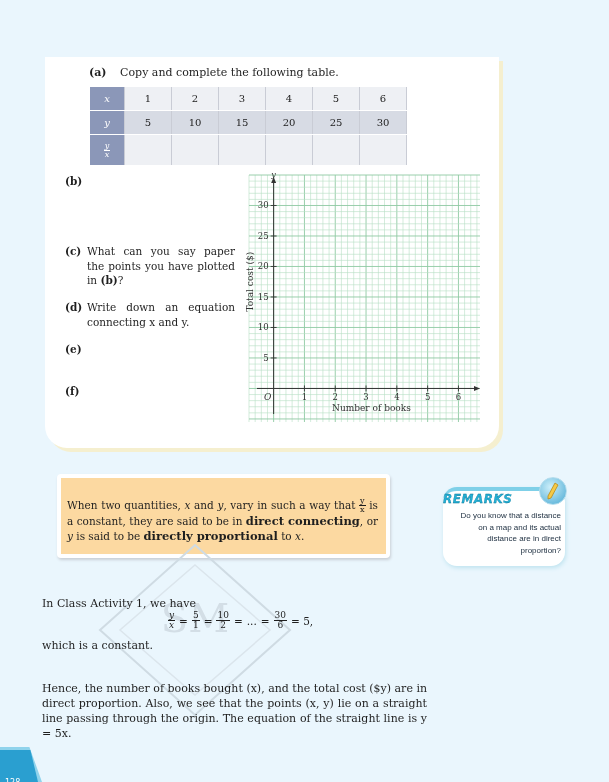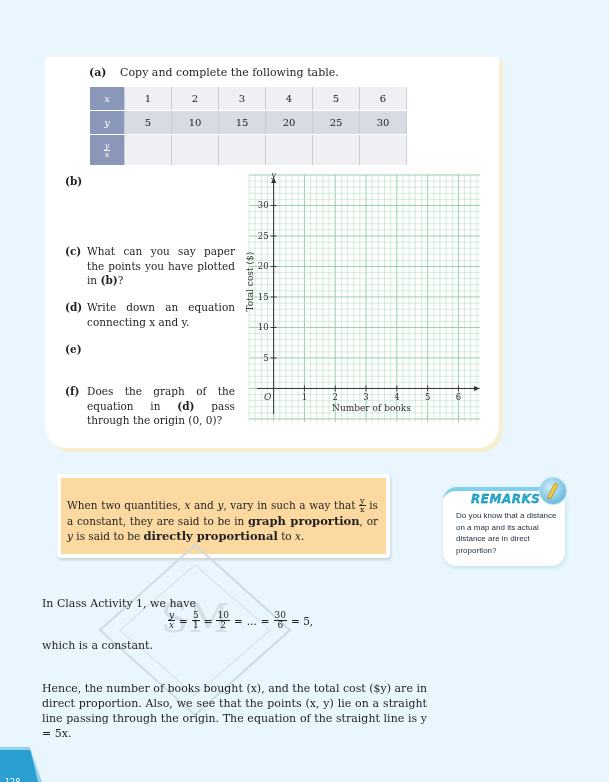--- a/index.html
+++ b/index.html
@@ -46,27 +46,27 @@
     background: #fcd9a1; padding: 19px 8px 0 6px; box-sizing: border-box;
     font-size: 10.5px; line-height: 15px; text-align: justify;
   }
   .callout-inner b { font-size: 11.5px; }
   .remarks {
     position: absolute; left: 443px; top: 487px; width: 122px; height: 75px;
     background: #fff; border-radius: 14px; border-top: 4px solid #7fd0e8;
     box-shadow: 1px 2px 4px #bfe3ef;
   }
   .remarks .title {
-    position: absolute; left: 28px; top: 1px; font-family: "DejaVu Sans", sans-serif;
+    position: absolute; left: 0; top: 1px; font-family: "DejaVu Sans", sans-serif;
     font-weight: bold; font-style: italic; font-size: 12px; color: #23b0d6;
     letter-spacing: 0.5px; -webkit-text-stroke: 0.3px #0b6f8e;
   }
   .remarks .body {
     position: absolute; left: 13px; top: 19px; width: 105px;
-    font-family: "Liberation Sans", sans-serif; font-size: 8px; line-height: 11.5px; color: #234;
+    font-family: "Liberation Sans", sans-serif; font-size: 8px; line-height: 11.5px; color: #234; text-align: right;
   }
   .remarks .badge {
     position: absolute; left: 96px; top: -14px; width: 26px; height: 26px;
     border-radius: 50%; background: radial-gradient(circle at 40% 35%, #cdeffa, #49a9d3);
     border: 1px solid #b5dded;
   }
   .para { position: absolute; left: 42px; font-size: 11px; line-height: 15px; }
   .eq { position: absolute; left: 168px; top: 611px; font-size: 10.5px; display: flex; align-items: center; gap: 4px; }
   .eq .frac { font-size: 9px; }
   .watermark { position: absolute; left: 95px; top: 540px; width: 200px; height: 180px; pointer-events: none; }
@@ -139,21 +139,20 @@
 </div>
 <div class="q" style="top:300px">
   <span class="lbl">(d)</span>
   <div class="txt"><span>Write down an equation connecting x and y.</span></div>
 </div>
 <div class="q" style="top:342px">
   <span class="lbl">(e)</span>
 </div>
 <div class="q" style="top:384px">
   <span class="lbl">(f)</span>
-  <div class="txt"><span>Does the graph of the equation in </span><b>(d)</b><span> pass through the origin (0, 0)?</span></div>
 </div>
 
 <svg class="graph" id="graph" viewBox="0 0 250 260">
   <g id="grid">
       <line x1="9" x2="9" y1="5" y2="252" stroke="#b7dfc4" stroke-width="0.6"></line>
       <line x1="15.159999999999998" x2="15.159999999999998" y1="5" y2="252" stroke="#b7dfc4" stroke-width="0.6"></line>
       <line x1="21.32" x2="21.32" y1="5" y2="252" stroke="#b7dfc4" stroke-width="0.6"></line>
       <line x1="27.48" x2="27.48" y1="5" y2="252" stroke="#b7dfc4" stroke-width="0.6"></line>
       <line x1="33.64" x2="33.64" y1="5" y2="252" stroke="#8fcaa3" stroke-width="0.9"></line>
       <line x1="39.8" x2="39.8" y1="5" y2="252" stroke="#b7dfc4" stroke-width="0.6"></line>
@@ -266,21 +265,21 @@
   <text id="ylabel" font-family="DejaVu Serif, serif" font-size="9" fill="#333" text-anchor="middle" x="0" y="0" transform="translate(13,111.72839506172839) rotate(-90)">Total cost ($)</text>
   <text id="xlabel" font-family="DejaVu Serif, serif" font-size="9" fill="#333" text-anchor="middle" x="131.44" y="241.45679012345678">Number of books</text>
   <text id="origin" font-family="DejaVu Serif, serif" font-style="italic" font-size="9" fill="#333" text-anchor="middle" x="27.64" y="230.45679012345678">O</text>
   <text id="yname" font-family="DejaVu Serif, serif" font-style="italic" font-size="8" fill="#333" text-anchor="middle" x="33.64" y="7">y</text>
 </svg>
 
 <div class="callout">
   <div class="callout-inner"><span>When two quantities, </span><i>x</i><span> and </span><i>y</i><span>, vary in such a way that </span><span class="frac">
         <span class="num">y</span>
         <span>x</span>
-      </span><span> is a constant, they are said to be in </span><b>graph proportion</b><span>, or </span><i>y</i><span> is said to be </span><b>directly proportional</b><span> to </span><i>x</i><span>.</span></div>
+      </span><span> is a constant, they are said to be in </span><b>direct connecting</b><span>, or </span><i>y</i><span> is said to be </span><b>directly proportional</b><span> to </span><i>x</i><span>.</span></div>
 </div>
 
 <div class="remarks">
   <div class="badge">
     <svg width="26" height="26" viewBox="0 0 26 26">
         <path d="M15 5 L18 7 L11 20 L8 21 L8 18 Z" fill="#f6c945" stroke="#b88a17" stroke-width="0.8"></path>
       </svg>
   </div>
   <div class="title">REMARKS</div>
   <div class="body">Do you know that a distance on a map and its actual distance are in direct proportion?</div>

